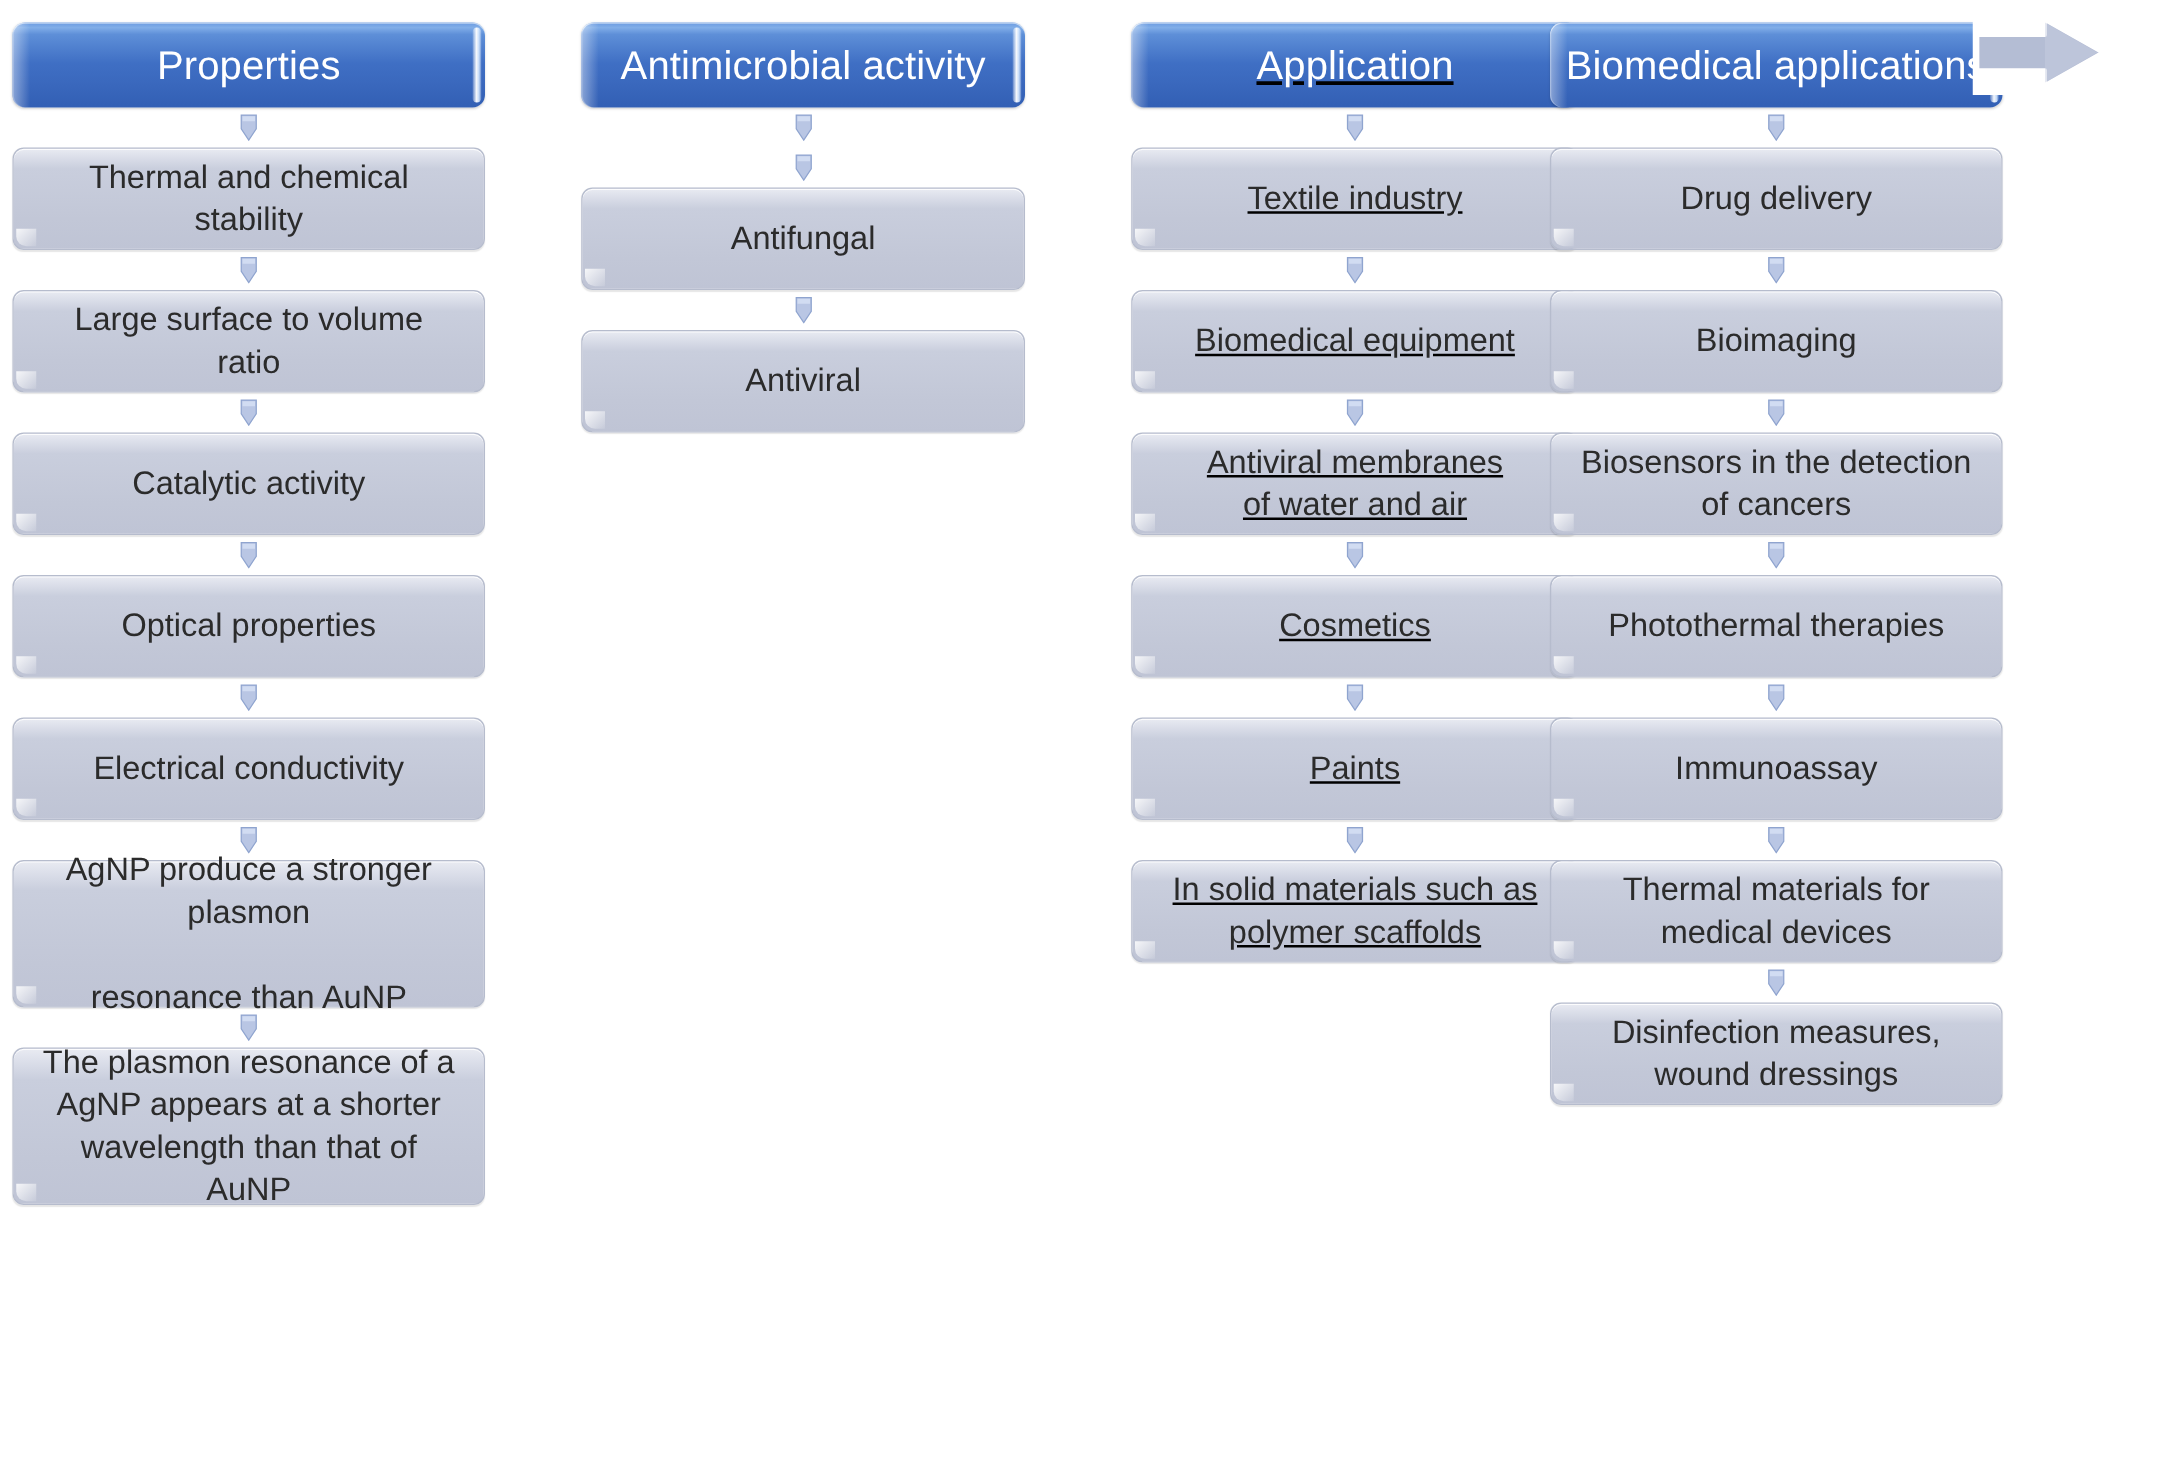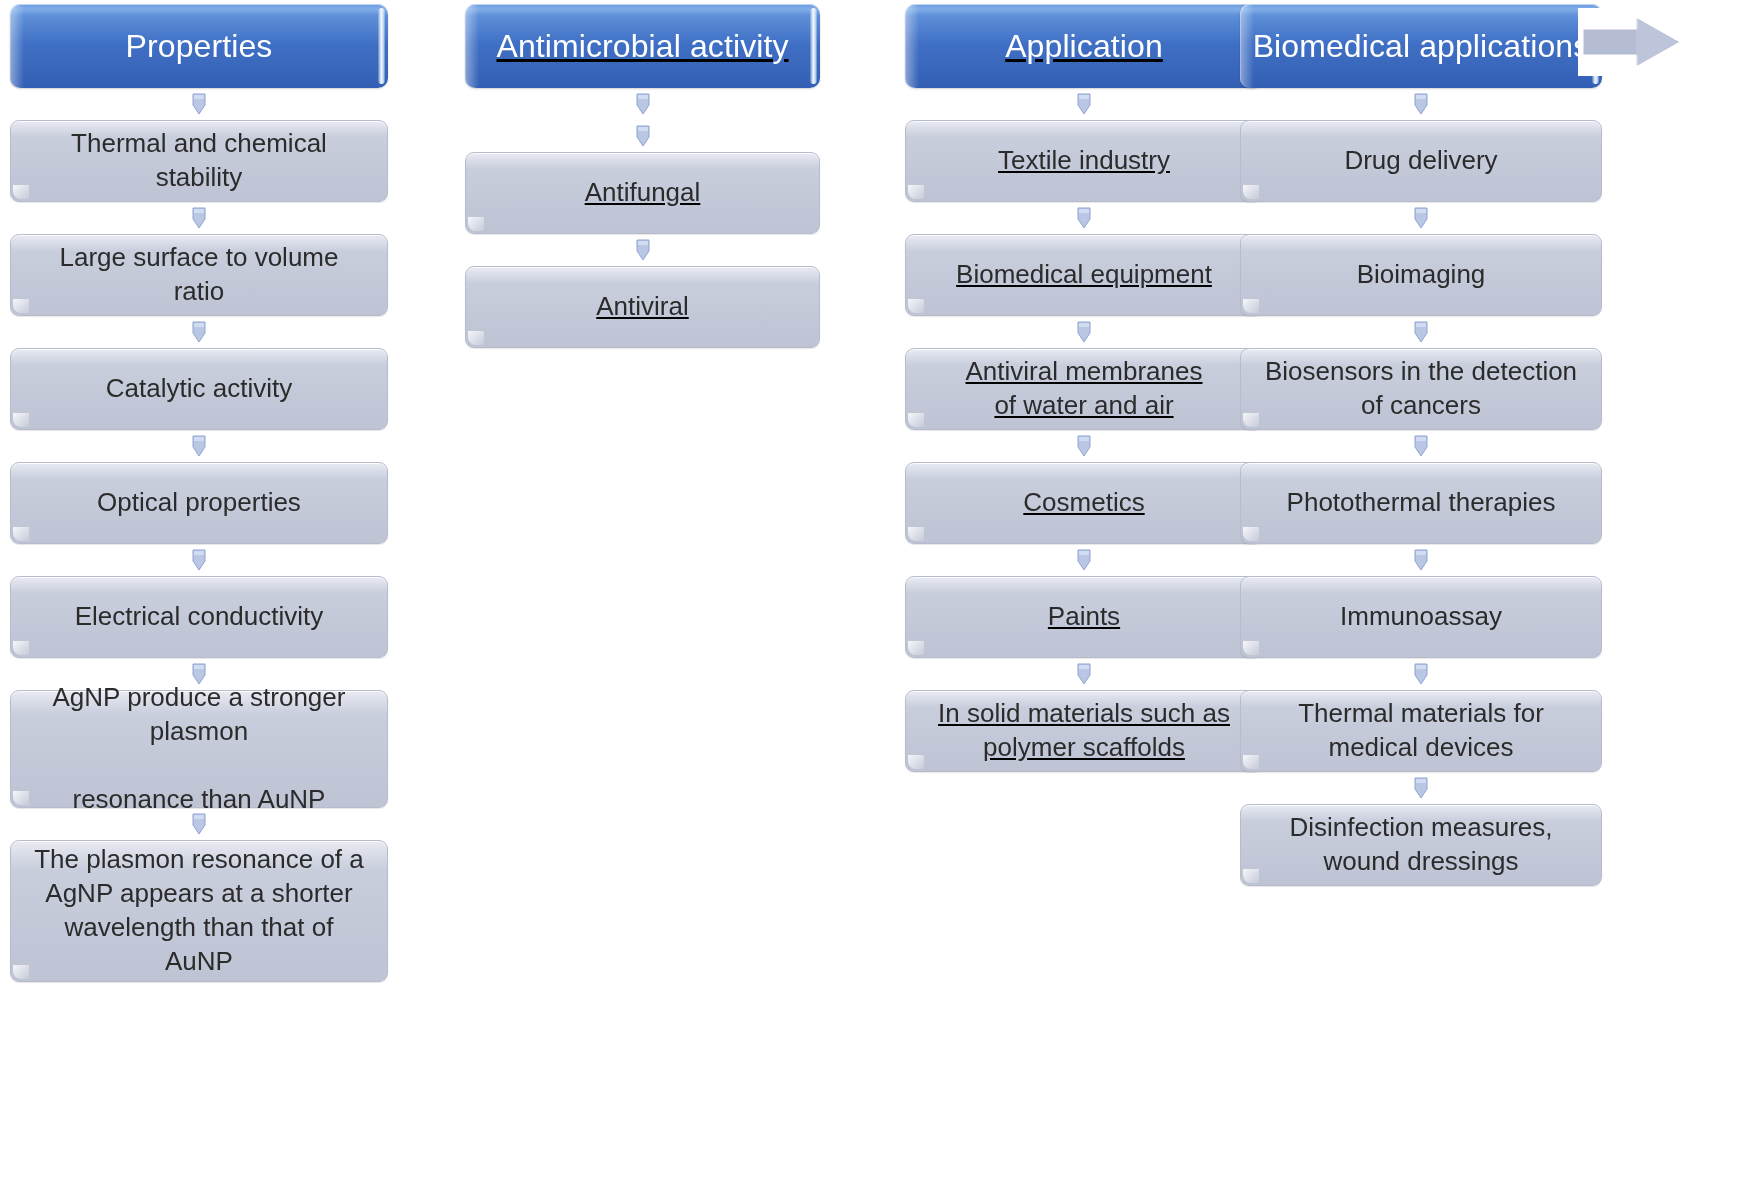--- a/index.html
+++ b/index.html
@@ -21,29 +21,29 @@
     height: 1180px;
   }
 
   .column {
     position: absolute;
     top: 0;
     width: 380px;
   }
 
   .col-1 { left: 10px;   width: 378px; }
-  .col-2 { left: 465px;  width: 355px; text-decoration: underline; }
+  .col-2 { left: 465px;  width: 355px; }
   .col-3 { left: 905px;  width: 358px; text-decoration: underline; }
   .col-4 { left: 1240px; width: 362px; }
 
   
   .header-box {
     position: relative;
-    height: 84px;
-    margin-top: 4px;
+    height: 68px;
+    margin-top: 18px;
     border-radius: 10px;
     background: linear-gradient(to bottom,
         #6a9ae0 0%,
         #81aee8 6%,
         #5e8fd8 14%,
         #3f6fc4 48%,
         #3a68bd 72%,
         #325fb4 100%);
     box-shadow:
       inset 0 1px 0 rgba(255,255,255,0.55),
@@ -125,21 +125,21 @@
     position: relative;
     z-index: 2;
     color: #2b2b2b;
     font-size: 26px;
     line-height: 1.30;
     padding: 0 12px;
     white-space: pre-line;
   }
   .h2 { height: 82px; }
   .h-tall { height: 118px; }
-  .h-xtall { height: 142px; }
+  .h-xtall { height: 126px; }
 
   
   .connector {
     height: 32px;
     display: flex;
     align-items: center;
     justify-content: center;
   }
   .arrow-down {
     width: 16px;

